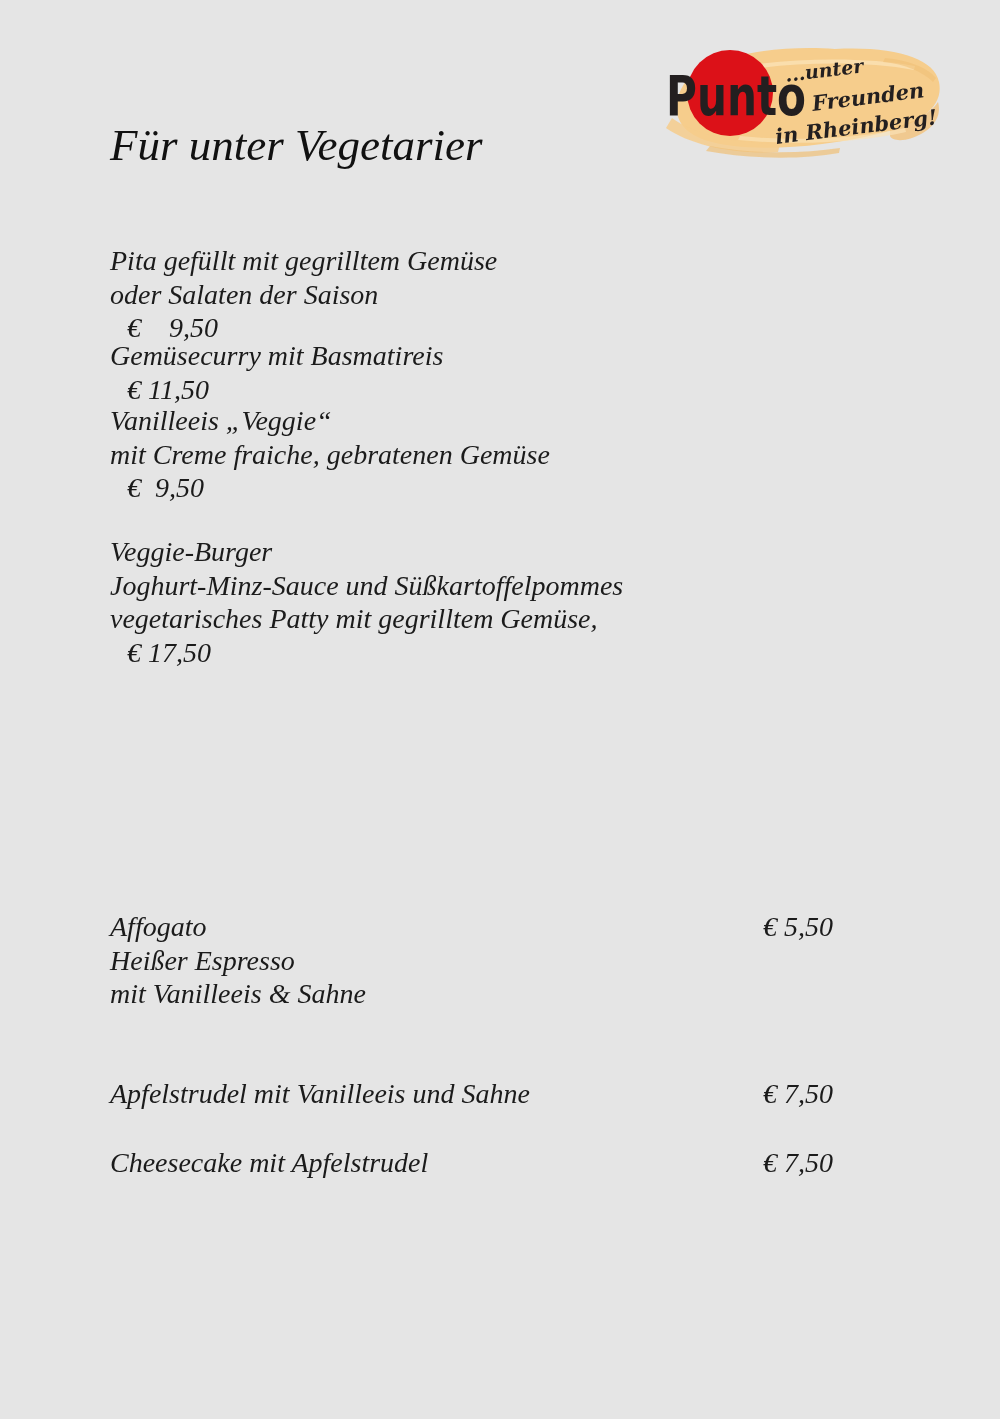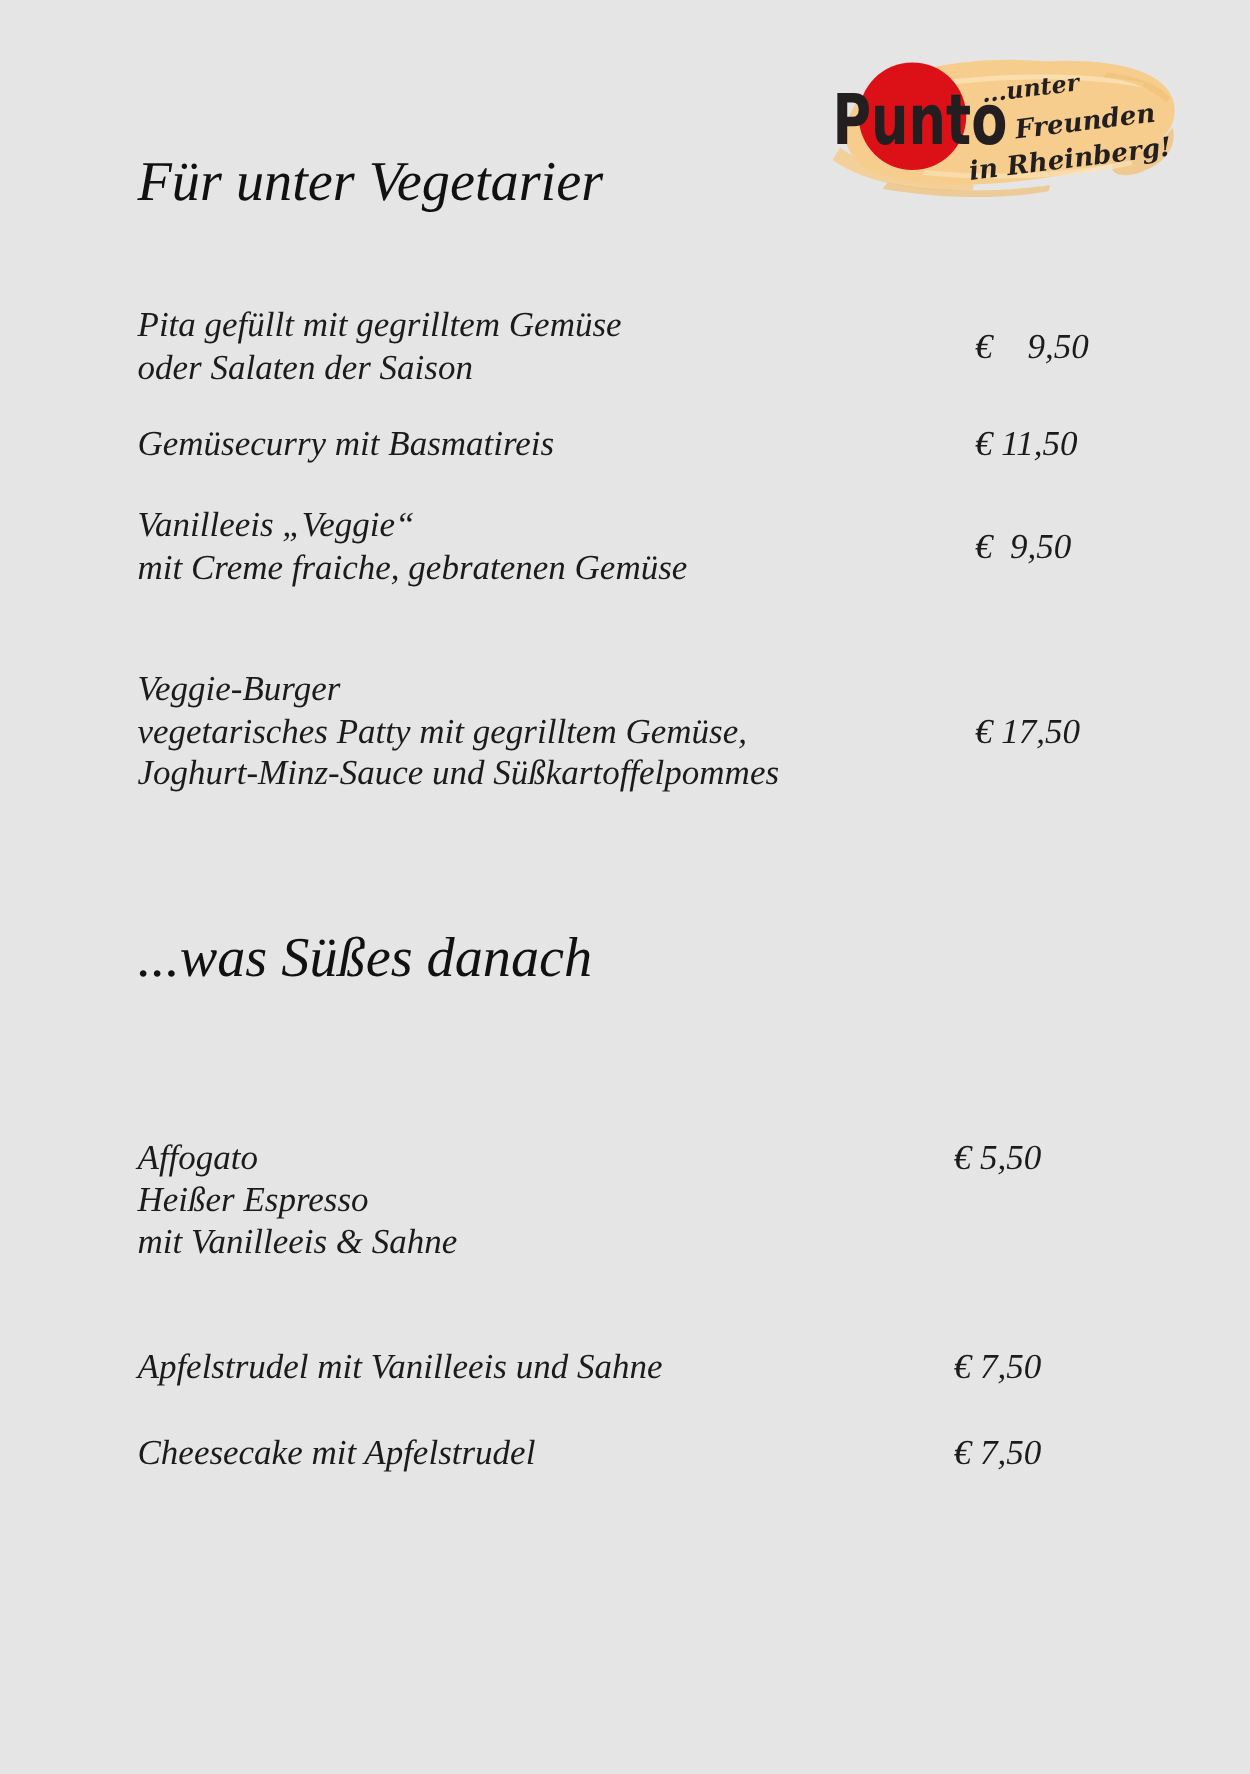--- a/index.html
+++ b/index.html
@@ -35,21 +35,21 @@
     left: 110px;
     width: 830px;
     display: flex;
     font-style: italic;
     font-size: 28px;
     line-height: 33.5px;
   }
   .item .lines { width: 653px; flex: none; }
   .item .line { white-space: pre; }
   .item .price { white-space: pre; flex: none; }
-  .price-bottom { align-items: center; }
+  .price-bottom { align-items: flex-start; flex-direction: column; }
   .price-top { align-items: flex-start; }
   .indent-price .price { padding-left: 17px; }
 </style>
 </head>
 <body>
 
 <div class="page">
 
   <div class="logo">
     <svg viewBox="0 0 300 150" width="300" height="150">
@@ -91,27 +91,26 @@
     <div class="lines">
       <div class="line">Vanilleeis „Veggie“</div>
       <div class="line">mit Creme fraiche, gebratenen Gemüse</div>
     </div>
     <div class="price">€  9,50</div>
   </div>
 
   <div class="item price-bottom indent-price" style="top:535px">
     <div class="lines">
       <div class="line">Veggie-Burger</div>
+      <div class="line">Joghurt-Minz-Sauce und Süßkartoffelpommes</div>
       <div class="line">vegetarisches Patty mit gegrilltem Gemüse,</div>
-      <div class="line">Joghurt-Minz-Sauce und Süßkartoffelpommes</div>
     </div>
     <div class="price">€ 17,50</div>
   </div>
 
-  <h1 class="section-title" style="top:741px">...was Süßes danach</h1>
 
   <div class="item price-top" style="top:910px">
     <div class="lines">
       <div class="line">Affogato</div>
       <div class="line">Heißer Espresso</div>
       <div class="line">mit Vanilleeis &amp; Sahne</div>
     </div>
     <div class="price">€ 5,50</div>
   </div>
 

